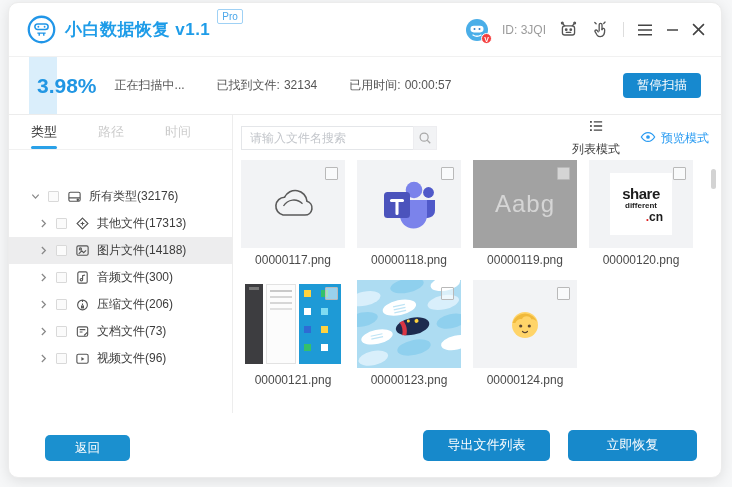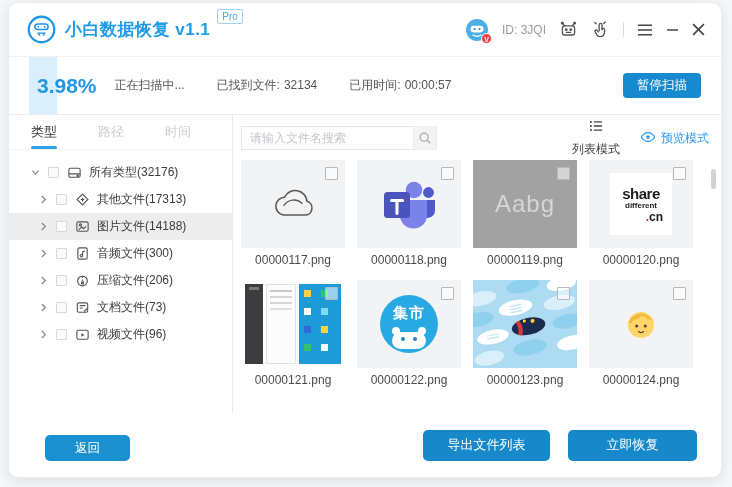--- a/index.html
+++ b/index.html
@@ -27,21 +27,21 @@
   .scan-percent { position:relative; font-size:21px; font-weight:bold; color:#2196e3; padding-left:8px; }
   .scan-status { position:relative; font-size:12px; color:#555; margin-left:18px; }
   .scan-stat { position:relative; font-size:12px; color:#555; margin-left:32px; }
   .scan-stat b { font-weight:normal; margin-left:4px; }
   .scan-btns { margin-left:auto; display:flex; gap:13px; position:relative; }
   .btn-pause { background:#1789cf; color:#fff; border:none; border-radius:4px; font-size:12.5px; padding:0 14px; height:25px; cursor:pointer; font-family:inherit; }
   .btn-stop  { background:#fff; color:#2196e3; border:1px solid #7fc4f0; border-radius:13px; font-size:12.5px; padding:0 13px; height:25px; cursor:pointer; font-family:inherit; }
 
   
   .main { flex:1; display:flex; min-height:0; }
-  .left-panel { width:224px; flex:0 0 224px; border-right:1px solid #ededed; display:flex; flex-direction:column; }
+  .left-panel { width:224px; flex:0 0 224px; border-right:1px solid #ededed; display:flex; flex-direction:column;gap:24px; }
   .tabs { height:35px; flex:0 0 35px; display:flex; align-items:center; gap:41px; padding:0 22px; border-bottom:1px solid #f1f1f1; }
   .tab { font-size:13px; color:#ccc; position:relative; height:100%; display:flex; align-items:center; cursor:pointer; }
   .tab.active { color:#333; }
   .tab.active::after { content:""; position:absolute; left:0; right:0; bottom:0; height:3px; background:#2aa1e8; border-radius:2px; }
   .tree { padding-top:9px; }
   .tree-row { height:27px; display:flex; align-items:center; gap:7px; padding-left:20px; font-size:12px; color:#3c3c3c; cursor:pointer; }
   .tree-row.lv1 { padding-left:28px; }
   .tree-row.selected { background:#ededee; }
   .tree-cb { width:11px; height:11px; border:1px solid #d9d9d9; background:#fbfbfb; border-radius:1px; flex:0 0 11px; }
   .tree-caret { width:12px; display:inline-flex; justify-content:center; }
@@ -390,32 +390,20 @@
                   <div style="position:absolute;left:5px;top:60px;width:7px;height:7px;background:#35c06b"></div>
                   <div style="position:absolute;left:22px;top:60px;width:7px;height:7px;background:#fff"></div>
                 </div>
               </div>
               <span class="card-cb"></span>
             </div>
             <div class="card-name">00000121.png</div>
           </div>
           <div class="card">
             <div class="thumb">
-              <div class="jishi-circle">
-                <div class="jt">集市</div>
-                <span class="jishi-ear" style="left:12px"></span>
-                <span class="jishi-ear" style="right:12px"></span>
-                <div class="jishi-face"></div>
-              </div>
-              <span class="card-cb"></span>
-            </div>
-            <div class="card-name">00000122.png</div>
-          </div>
-          <div class="card">
-            <div class="thumb">
               <svg width="104" height="88" viewBox="0 0 104 88">
                 <rect width="104" height="88" fill="#addcf2"></rect>
                 <g transform="rotate(-12 52 44)">
                   <ellipse cx="14" cy="10" rx="16" ry="7" fill="#d9effb"></ellipse>
                   <ellipse cx="58" cy="6" rx="17" ry="7" fill="#8fd0ee"></ellipse>
                   <ellipse cx="96" cy="12" rx="15" ry="7" fill="#ffffff"></ellipse>
                   <ellipse cx="8" cy="30" rx="15" ry="7" fill="#8fd0ee"></ellipse>
                   <ellipse cx="46" cy="26" rx="17" ry="7.5" fill="#ffffff"></ellipse>
                   <ellipse cx="90" cy="30" rx="16" ry="7" fill="#d9effb"></ellipse>
                   <ellipse cx="18" cy="50" rx="16" ry="7" fill="#ffffff"></ellipse>

